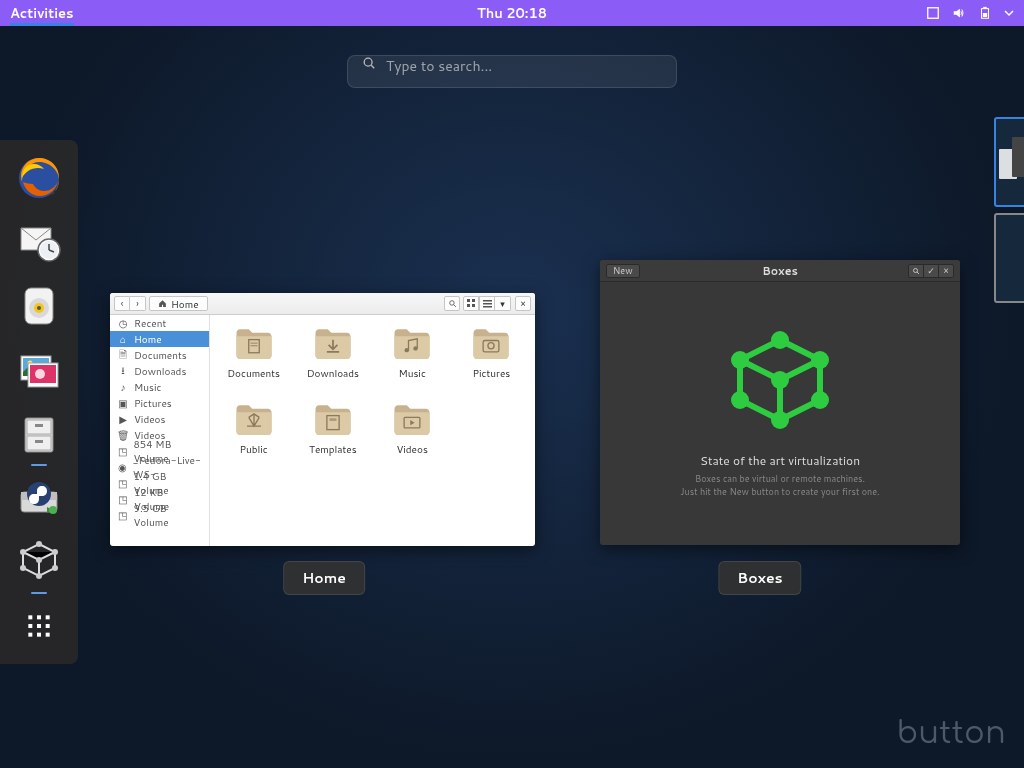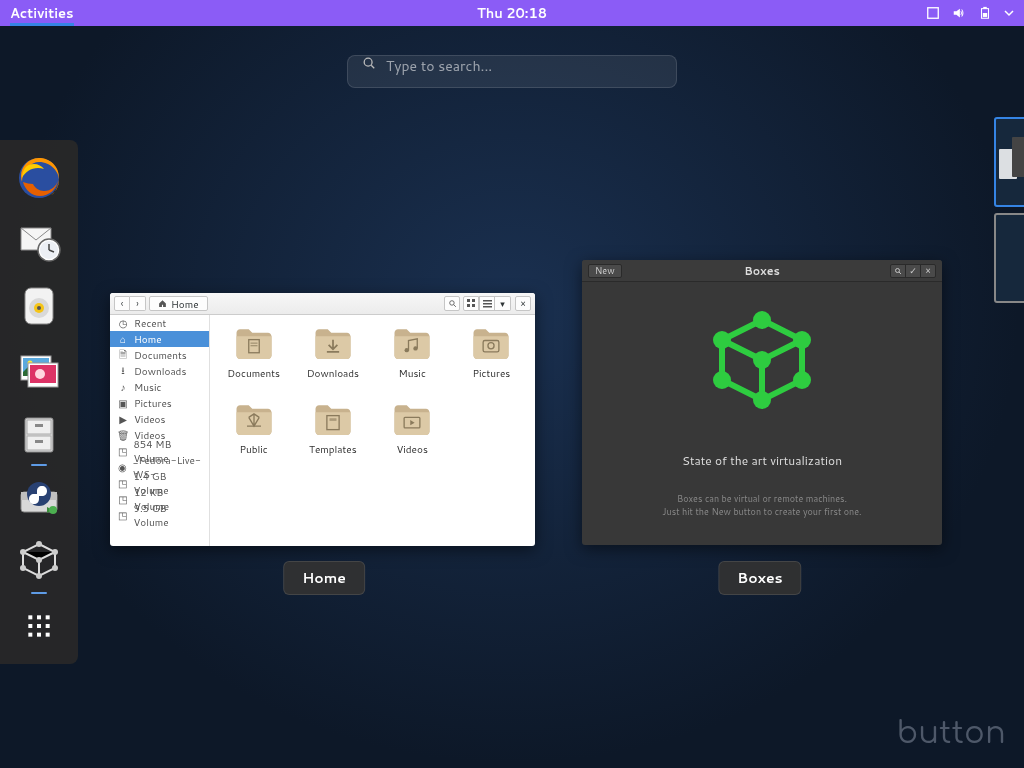--- a/index.html
+++ b/index.html
@@ -150,21 +150,21 @@
   display: inline-flex; align-items: center; justify-content: center;
   font-size: 9px; color: #ccc;
 }
 .bx-btn.new { padding: 0 6px; }
 .bx-group { display: flex; gap: 0; }
 .bx-group .bx-btn { border-radius: 0; margin-left: -1px; }
 .bx-group .bx-btn:first-child { border-radius: 2px 0 0 2px; margin-left: 0; }
 .bx-group .bx-btn:last-child { border-radius: 0 2px 2px 0; }
 .boxes-body {
   flex: 1; display: flex; flex-direction: column; align-items: center; justify-content: center;
-  gap: 24px;
+  gap: 4px;
 }
 .boxes-art { width: 120px; height: 120px; }
 .boxes-tagline { font-size: 12px; color: #ddd; }
 .boxes-sub { font-size: 9px; color: #888; text-align: center; line-height: 1.4; }
 
 
 .workspace-switcher {
   position: absolute; right: -8px; top: 117px;
   width: 38px;
   display: flex; flex-direction: column; gap: 6px;
@@ -470,21 +470,21 @@
                 <path d="M22 21v6l5-3z" fill="#8a7a5c"></path>
               </svg>
               <span>Videos</span>
             </div>
           </div>
       </div>
     </div>
   </div>
   <div class="thumb-label" style="left:224px; top:461px;">Home</div>
 
-  <div class="thumb" style="left:482px; top:160px;">
+  <div class="thumb" style="left:500px; top:160px;">
     <div class="boxes">
       <div class="boxes-header" style="position:relative">
         <div class="bx-btn new">New</div>
         <div class="boxes-title">Boxes</div>
         <div class="bx-group">
           <div class="bx-btn">
               <svg width="8" height="8" viewBox="0 0 16 16">
                 <circle cx="7" cy="7" r="4" fill="none" stroke="#ccc" stroke-width="1.8"></circle>
                 <line x1="10" y1="10" x2="14" y2="14" stroke="#ccc" stroke-width="1.8"></line>
               </svg>

